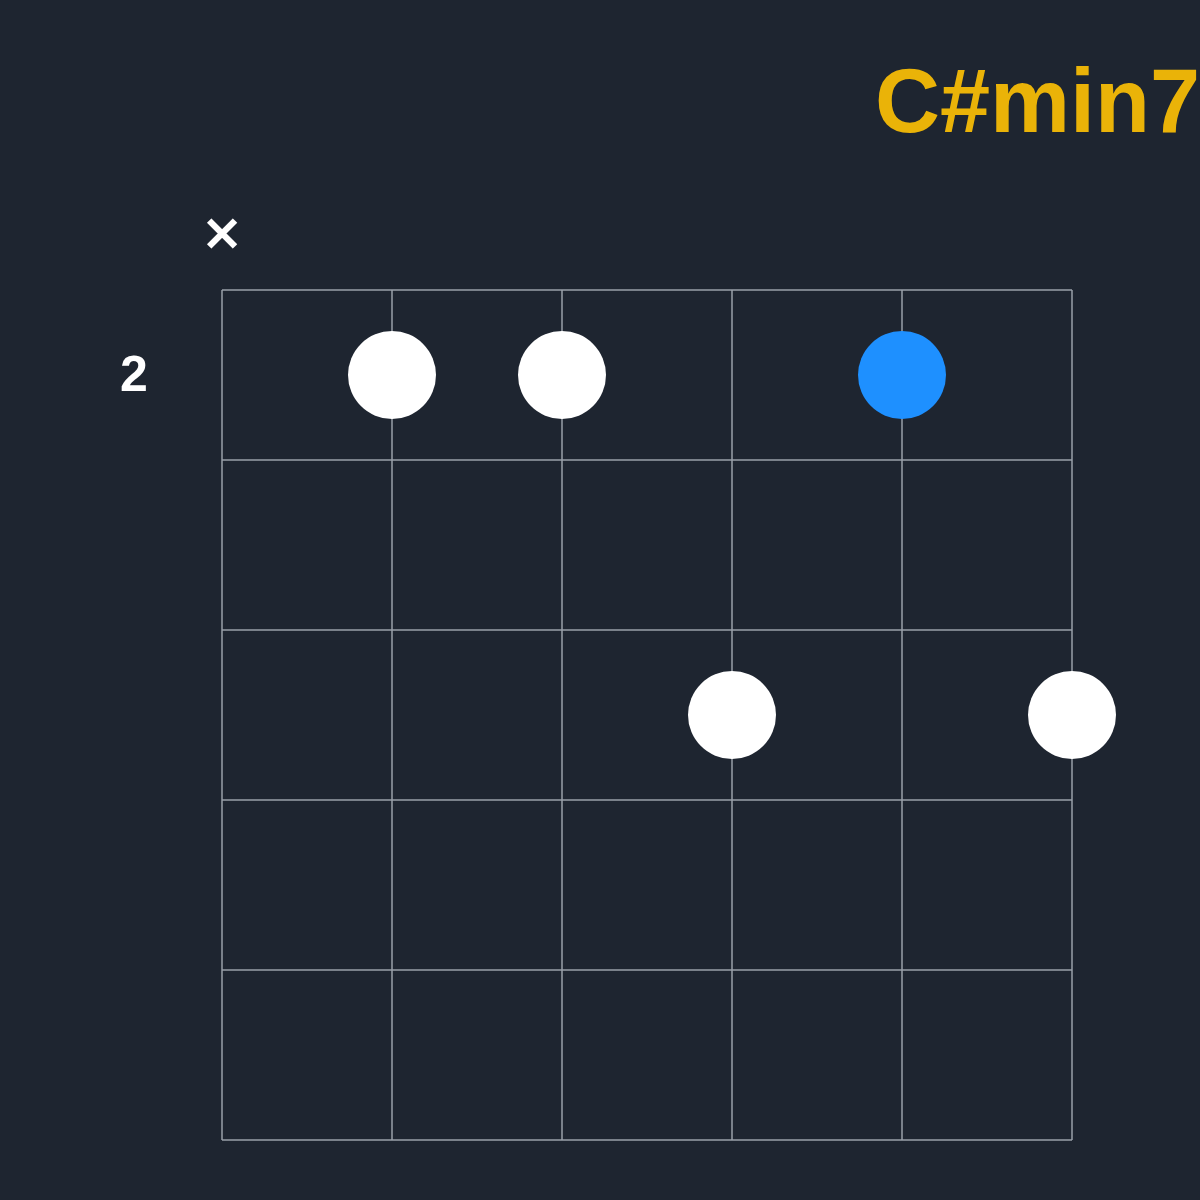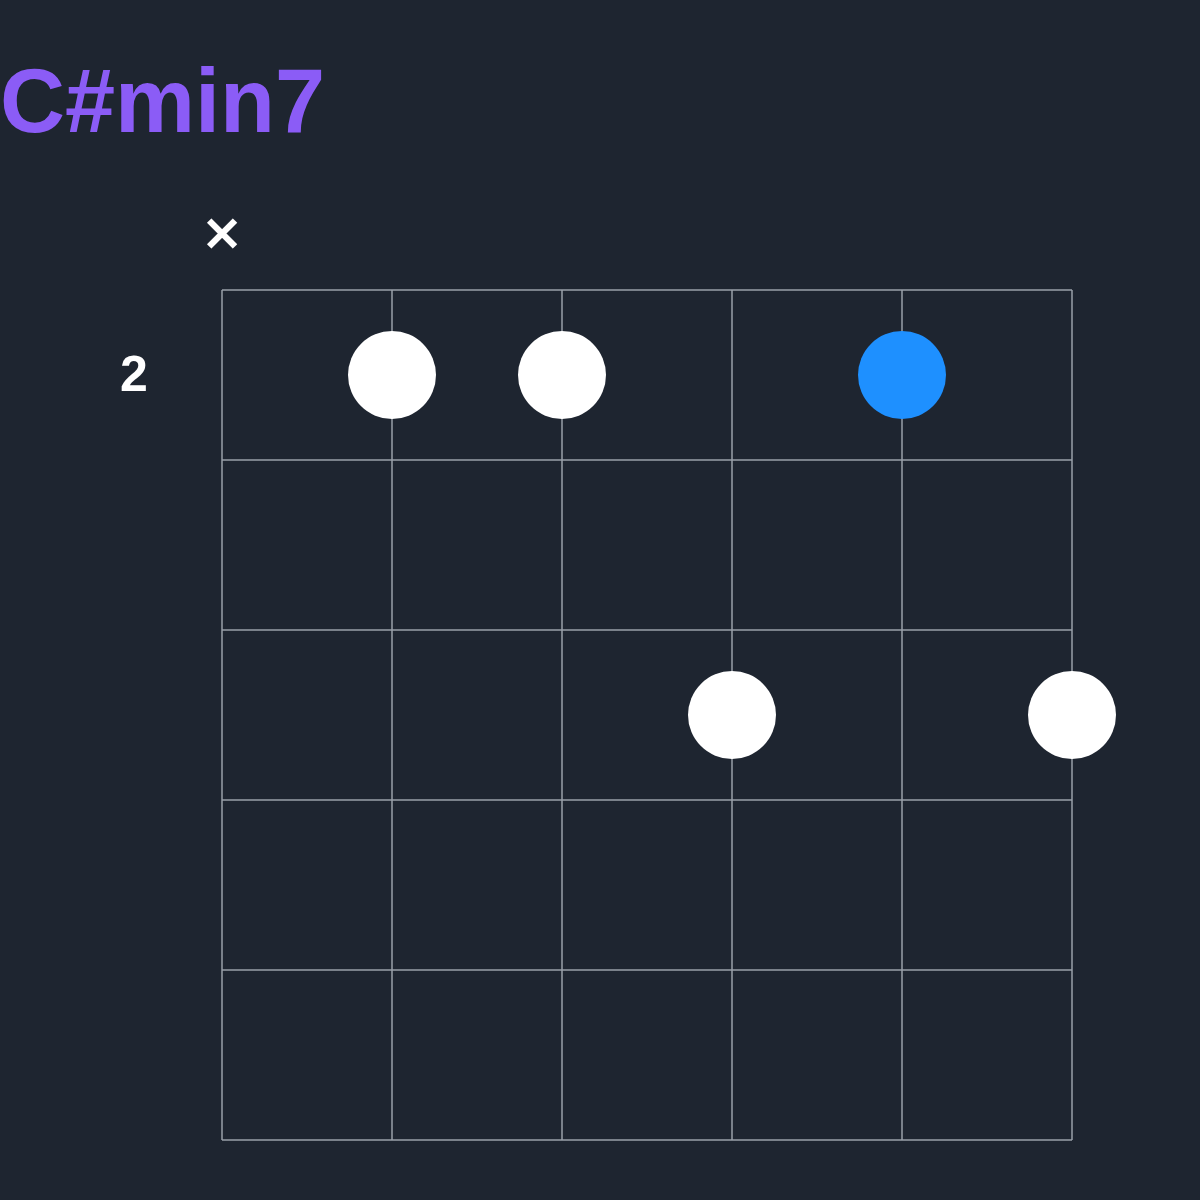--- a/index.html
+++ b/index.html
@@ -14,24 +14,24 @@
       font-family: -apple-system, BlinkMacSystemFont, "Segoe UI", Helvetica, Arial, sans-serif;
       color: #ffffff;
       position: relative;
       overflow: hidden;
     }
     .chord-title {
       position: absolute;
       top: 50px;
       left: 0;
       right: 0;
-      text-align: left;
+      text-align: right;
       font-size: 90px;
       font-weight: 700;
-      color: #8b5cf6;
+      color: #eab308;
     }
     .fret-label {
       position: absolute;
       font-size: 50px;
       font-weight: 700;
       color: #ffffff;
     }
     .mute-mark {
       position: absolute;
       font-size: 48px;

